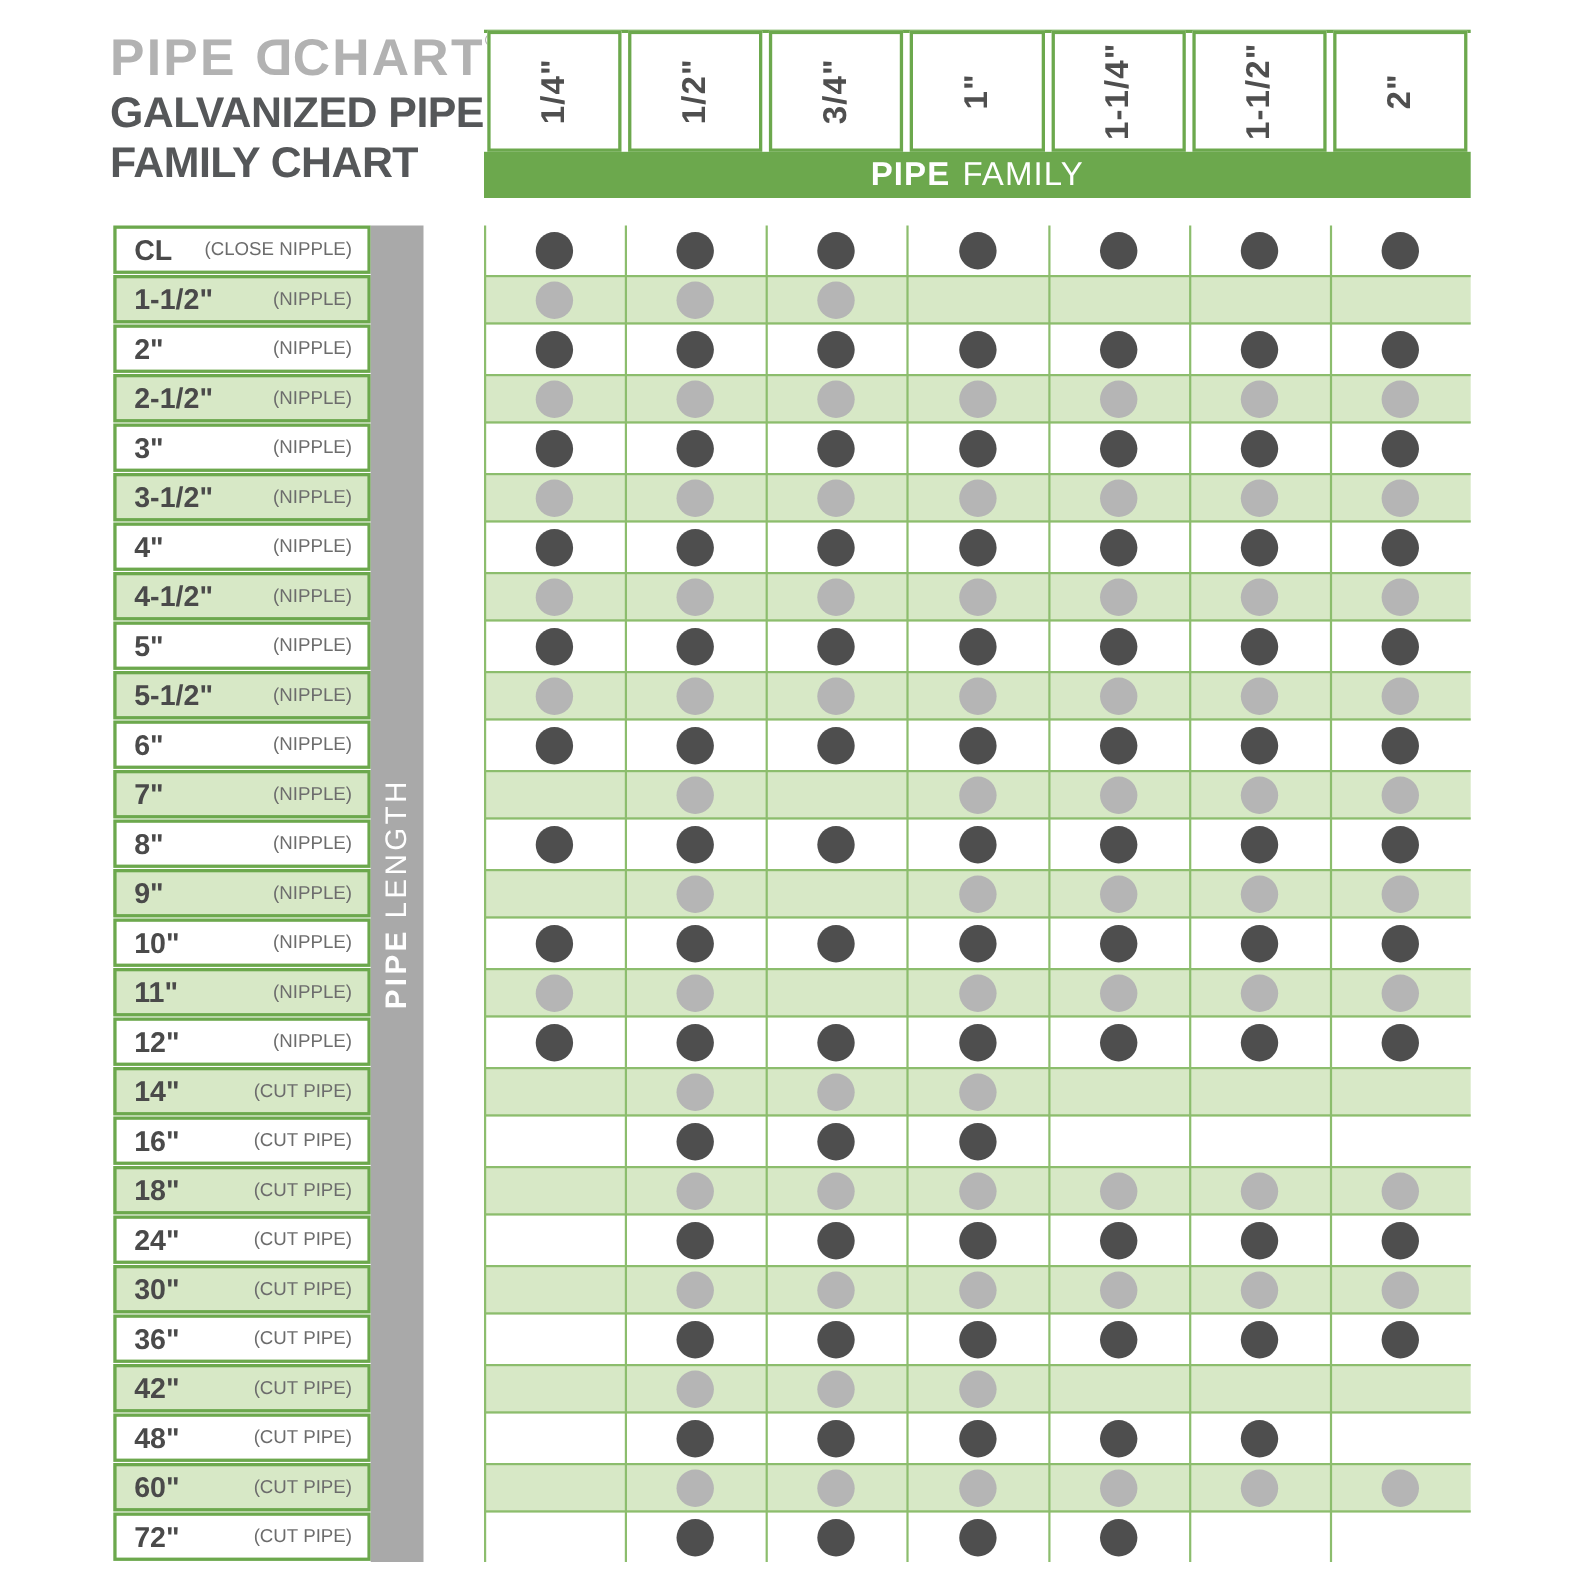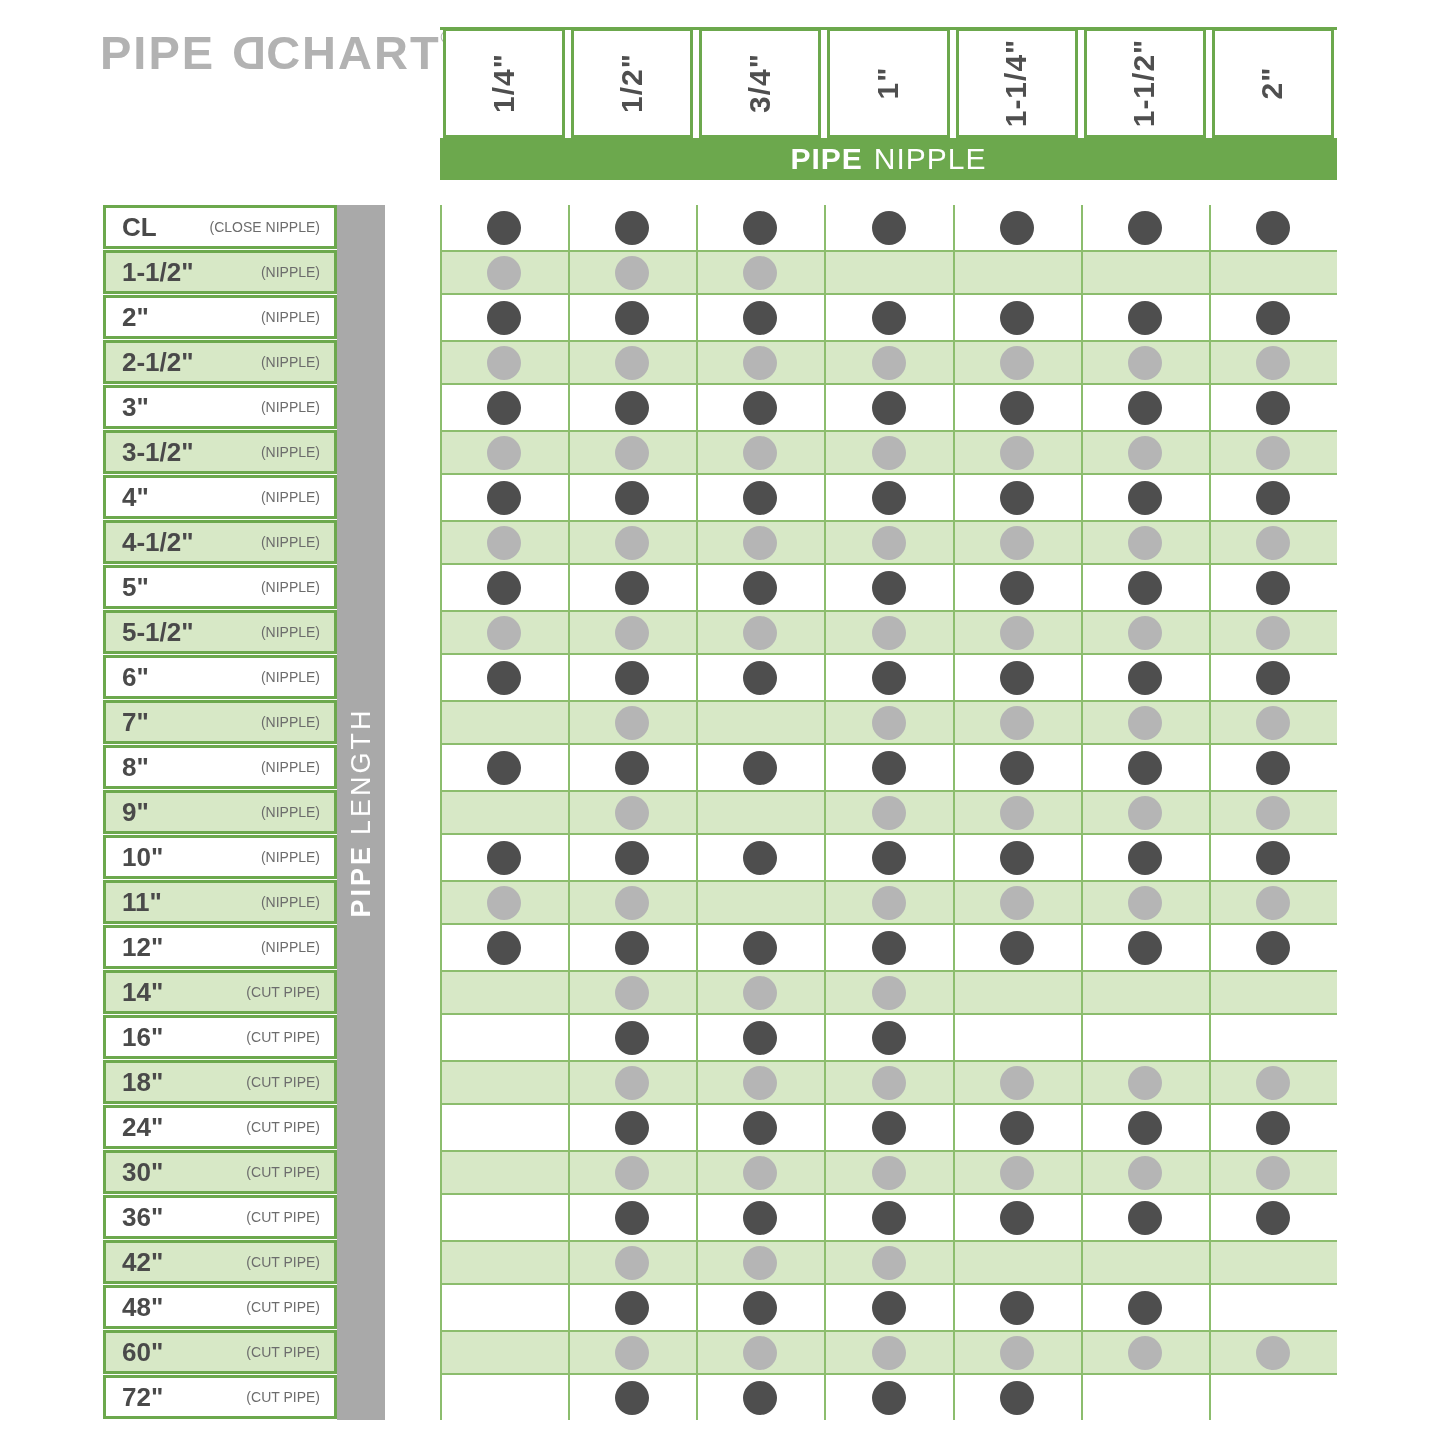--- a/index.html
+++ b/index.html
@@ -41,21 +41,21 @@
   
   #row-labels { position:absolute; left:103px; top:205px; width:234px; height:1215px; }
   .rlabel {
     position:absolute; left:0; width:234px; height:44px;
     border:3px solid #6CA84D; box-sizing:border-box; background:#ffffff;
     display:flex; align-items:center; justify-content:space-between;
     padding:0 14px 0 16px;
   }
   .rlabel.green { background:#D7E8C6; }
   .rlabel .size { font-weight:bold; font-size:26px; color:#4A4A4A; white-space:nowrap; }
-  .rlabel .kind { font-size:14px; color:#6C6C6C; white-space:nowrap; }
+  .rlabel .kind { font-size:17px; color:#6C6C6C; white-space:nowrap; }
   
   .side-bar {
     position:absolute; left:337px; top:205px; width:48px; height:1215px;
     background:#A9A9A9; display:flex; align-items:center; justify-content:center;
   }
   .side-text {
     transform:rotate(-90deg); white-space:nowrap; color:#ffffff;
     font-size:27px; letter-spacing:3px;
   }
   .side-text .b { font-weight:bold; margin-right:9px; }
@@ -68,20 +68,24 @@
   .vline { position:absolute; top:0; width:2px; height:1215px; background:#8CBD6D; }
   .dot { position:absolute; width:34px; height:34px; border-radius:50%; }
   .dot.dark { background:#4E4E4E; }
   .dot.light { background:#B5B5B5; }
 </style>
 </head>
 <body>
 
 <div class="logo-block">
   <div class="brand"><span>PIPE </span><span class="flip">D</span><span>CHART</span><sup>®</sup></div>
+  <h1 class="title">
+    <span class="title-line">GALVANIZED PIPE</span>
+    <span class="title-line">FAMILY CHART</span>
+  </h1>
 </div>
 
 <div class="top-line"></div>
 <div id="col-headers">
     <div class="hcell" style="left: 3px; width: 122.143px;">
       <span>1/4"</span>
     </div>
     <div class="hcell" style="left: 131.143px; width: 122.143px;">
       <span>1/2"</span>
     </div>
@@ -97,21 +101,21 @@
     <div class="hcell" style="left: 643.714px; width: 122.143px;">
       <span>1-1/2"</span>
     </div>
     <div class="hcell" style="left: 771.857px; width: 122.143px;">
       <span>2"</span>
     </div>
   </div>
 
 <div class="banner">
   <span class="b">PIPE</span>
-    <span>NIPPLE</span>
+    <span>FAMILY</span>
 </div>
 
 <div id="row-labels">
     <div class="rlabel" style="top: 0px; justify-content: space-between;">
       <span class="size">CL</span>
       <span class="kind">(CLOSE NIPPLE)</span>
     </div>
     <div class="rlabel green" style="top: 45px;">
       <span class="size">1-1/2"</span>
       <span class="kind">(NIPPLE)</span>

